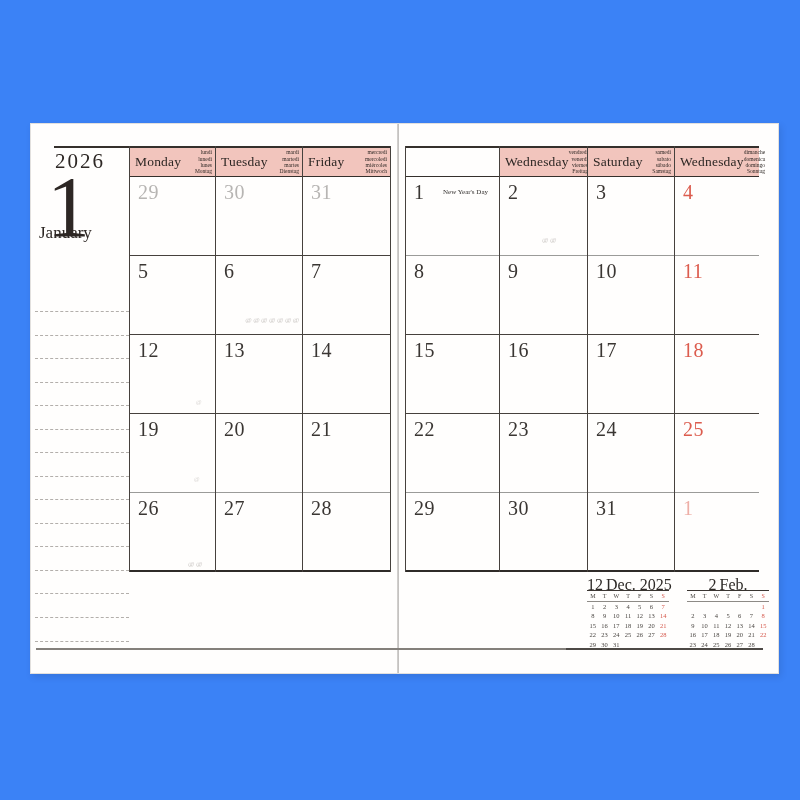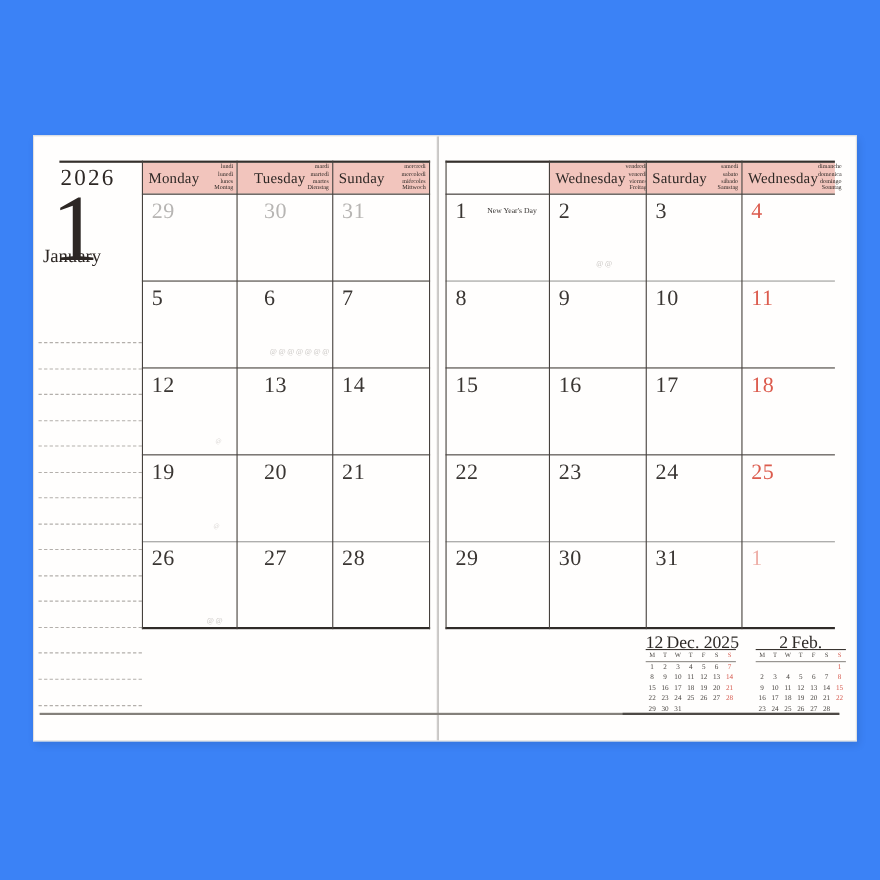--- a/index.html
+++ b/index.html
@@ -10,21 +10,21 @@
   .gutter{position:absolute;left:366px;top:0;width:2px;height:549px;
         background:linear-gradient(to right,#d6d4d2,#bfbdbb);}
   
   .ln{position:absolute;}
   
   .hcell{position:absolute;top:24px;height:28px;background:#f2c5bd;display:flex;align-items:center;
          justify-content:space-between;box-sizing:border-box;padding:0 3px 0 6px;}
   .hname{font-size:13.5px;color:#2d2724;white-space:nowrap;letter-spacing:.2px;}
   .halt{font-size:5.5px;line-height:1.16;text-align:right;color:#2d2724;white-space:pre-line;}
   
-  .c0{left:98px;width:86px;align-items:center;}.c1{left:184px;width:87px;padding-left:16px;}.c2{left:271px;width:88px;}
+  .c0{left:98px;width:86px;align-items:center;}.c1{left:184px;width:87px;}.c2{left:271px;width:88px;}
   .c3{left:374px;width:94px;}.c4{left:468px;width:88px;}.c5{left:556px;width:87px;}.c6{left:643px;width:85px;}
   .r0{top:52px;}.r1{top:131px;}.r2{top:210px;}.r3{top:289px;}.r4{top:368px;}
   .cell{position:absolute;height:79px;}
   .num{display:inline-block;margin:5px 0 0 9px;font-size:20px;color:#3a3633;letter-spacing:.5px;}
   .prev{color:#b7b5b3;}
   .sun{color:#dc5c4e;}
   .feb{color:#eeafa7;}
   .holiday{position:absolute;left:38px;top:12px;font-size:7px;color:#353230;white-space:nowrap;}
   
   .year{position:absolute;left:24px;top:25px;font-size:21px;letter-spacing:2px;color:#2d2724;}
@@ -89,21 +89,21 @@
 Montag</span>
     </div>
     <div class="hcell c1">
       <span class="hname">Tuesday</span>
       <span class="halt">mardi
 martedì
 martes
 Dienstag</span>
     </div>
     <div class="hcell c2">
-      <span class="hname">Sunday</span>
+      <span class="hname">Friday</span>
       <span class="halt">mercredi
 mercoledì
 miércoles
 Mittwoch</span>
     </div>
     <div class="hcell c4">
       <span class="hname">Wednesday</span>
       <span class="halt">vendredi
 venerdì
 viernes

